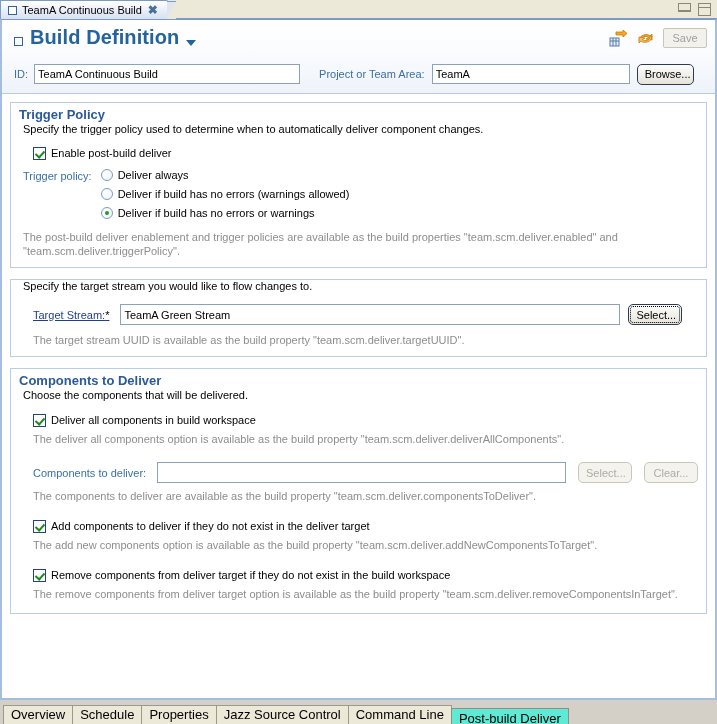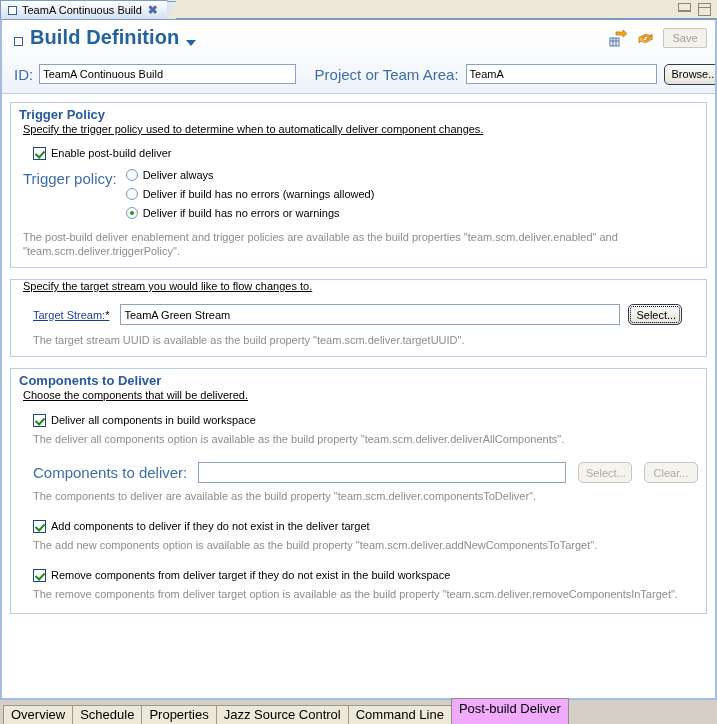--- a/index.html
+++ b/index.html
@@ -187,21 +187,21 @@
   
   .idrow {
     position: absolute;
     left: 0; top: 40px;
     width: 717px; height: 28px;
     display: flex;
     align-items: center;
   }
   .lbl-blue {
     color: #3c6ea5;
-    font-size: 15px;
+    font-size: 11px;
     white-space: nowrap;
   }
   .txt {
     height: 20px;
     border: 1px solid #8ba2bf;
     background: #ffffff;
     font-family: "Liberation Sans", sans-serif;
     font-size: 11px;
     color: #000000;
     padding: 0 3px;
@@ -253,21 +253,20 @@
   .sec-head {
     font-size: 13px;
     font-weight: bold;
     color: #2a5a9c;
     padding: 4px 8px 1px 8px;
   }
   .sec-sub {
     font-size: 11px;
     color: #000000;
     padding: 0 8px 2px 12px;
-    text-decoration: underline;
   }
   .sec-body { padding: 2px 8px 9px 12px; }
 
   .hint {
     color: #8d8d8d;
     font-size: 11px;
     line-height: 14px;
   }
   .chk-row {
     display: flex;
@@ -361,23 +360,23 @@
     color: #000000;
     background: #ece9d8;
     border: 1px solid #9b998e;
     border-bottom: none;
     box-sizing: border-box;
     margin-right: -1px;
     cursor: pointer;
     white-space: nowrap;
   }
   .btab.active {
-    height: 26px;
+    height: 16px;
     line-height: 19px;
-    background: #f0abfc;
+    background: #5eead4;
     border-color: #8f8d84;
     position: relative;
     z-index: 2;
   }
 </style>
 </head>
 <body>
 
 <div id="app">
 

